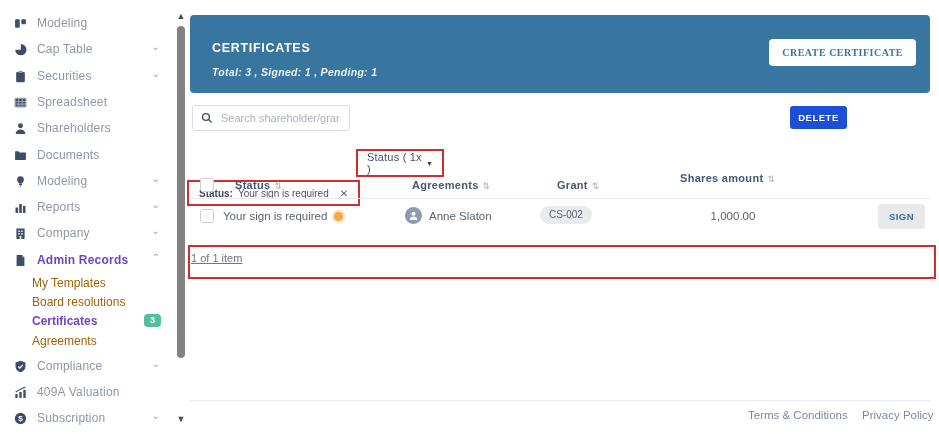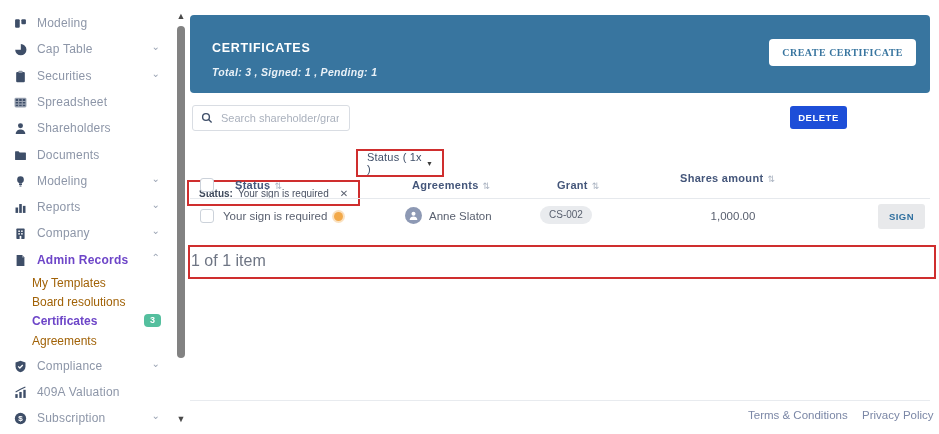--- a/index.html
+++ b/index.html
@@ -52,21 +52,21 @@
   .row-annot{position:absolute;left:-2px;top:199px;width:748px;height:34px;background:#fff;box-sizing:border-box;}
   .row-text{font-size:11.5px;color:#5a6170;white-space:nowrap;}
   .dot{display:inline-block;width:9px;height:9px;border-radius:50%;background:#f2a94a;margin-left:7px;
        box-shadow:0 0 0 2px rgba(242,169,74,.35);vertical-align:-1px;}
   .avatar{position:absolute;left:215px;top:207px;width:17px;height:17px;border-radius:50%;background:#8d99b4;
           display:flex;align-items:center;justify-content:center;}
   .grant-pill{position:absolute;left:350px;top:206px;background:#e9ebee;border-radius:9px;padding:4px 9px;
               font-size:10px;color:#5a6170;line-height:1;}
   .sign-btn{position:absolute;left:688px;top:204px;width:47px;height:25px;background:#e8e9eb;border:none;border-radius:3px;
             color:#2f6f9f;font-family:inherit;font-weight:bold;font-size:9.5px;letter-spacing:.5px;cursor:pointer;}
-  .pagination{position:absolute;left:1px;top:252px;font-size:16px;color:#6e7584;}
+  .pagination{position:absolute;left:1px;top:252px;font-size:11px;color:#6e7584;text-decoration:underline;}
   .footer-line{position:absolute;left:0;top:400px;width:740px;border-top:1px solid #e8ebef;}
   .flink{position:absolute;top:409px;font-size:11.5px;color:#7b87a6;cursor:pointer;white-space:nowrap;}
 </style>
 </head>
 <body>
 
 <div id="app">
 
   <nav class="sidebar">
 

